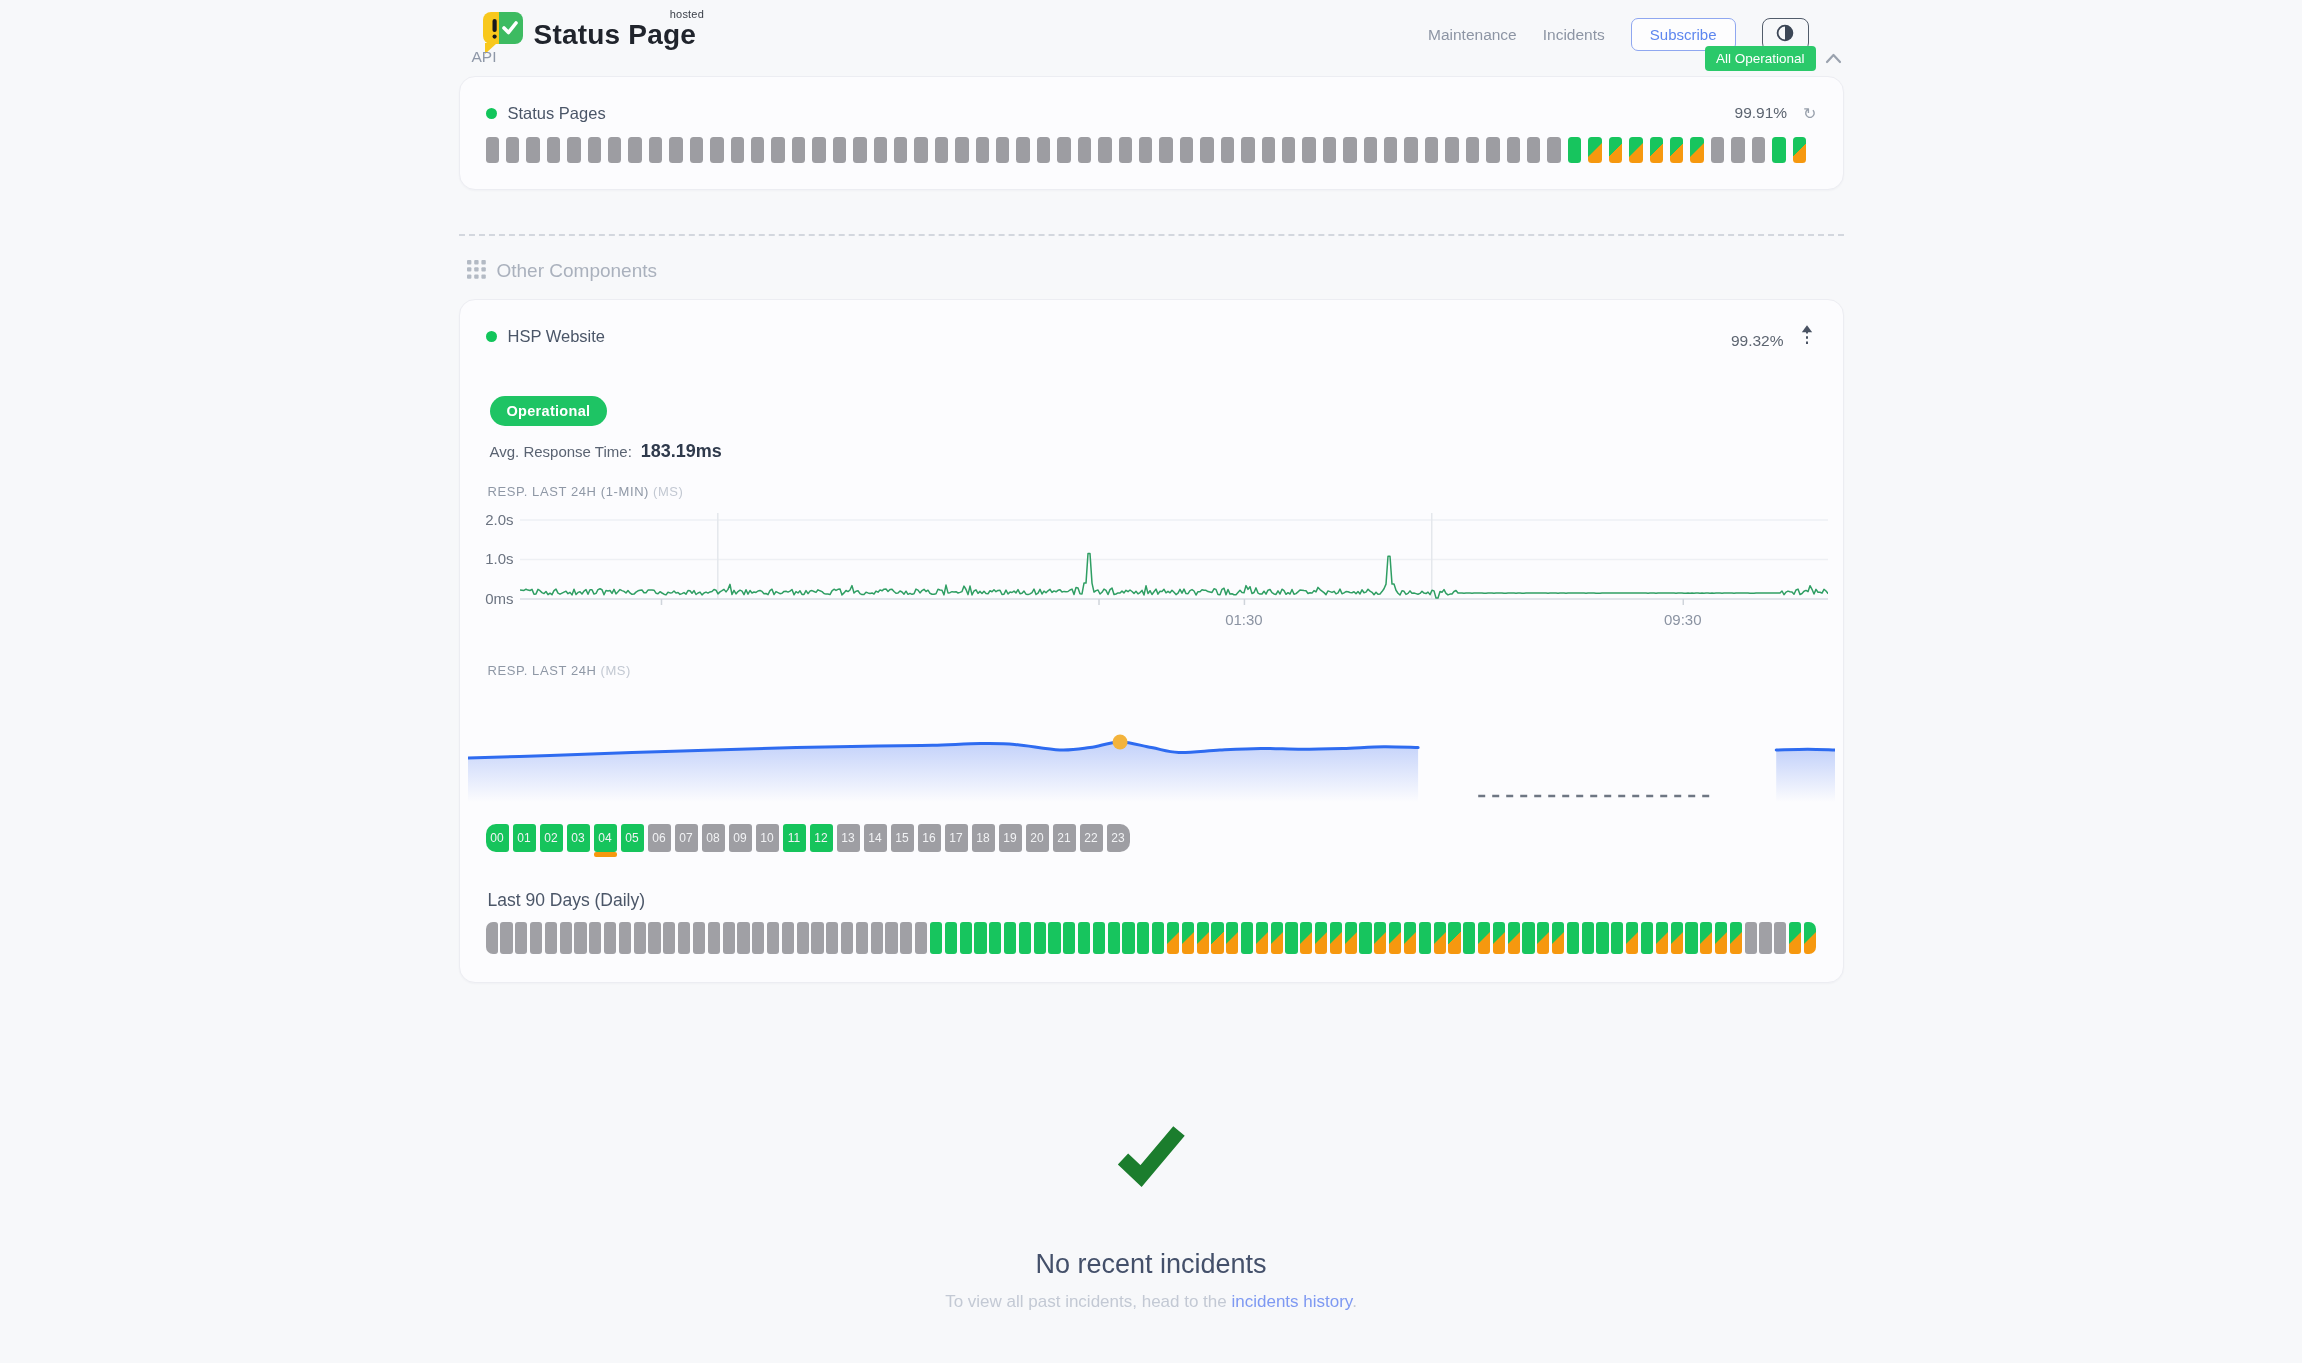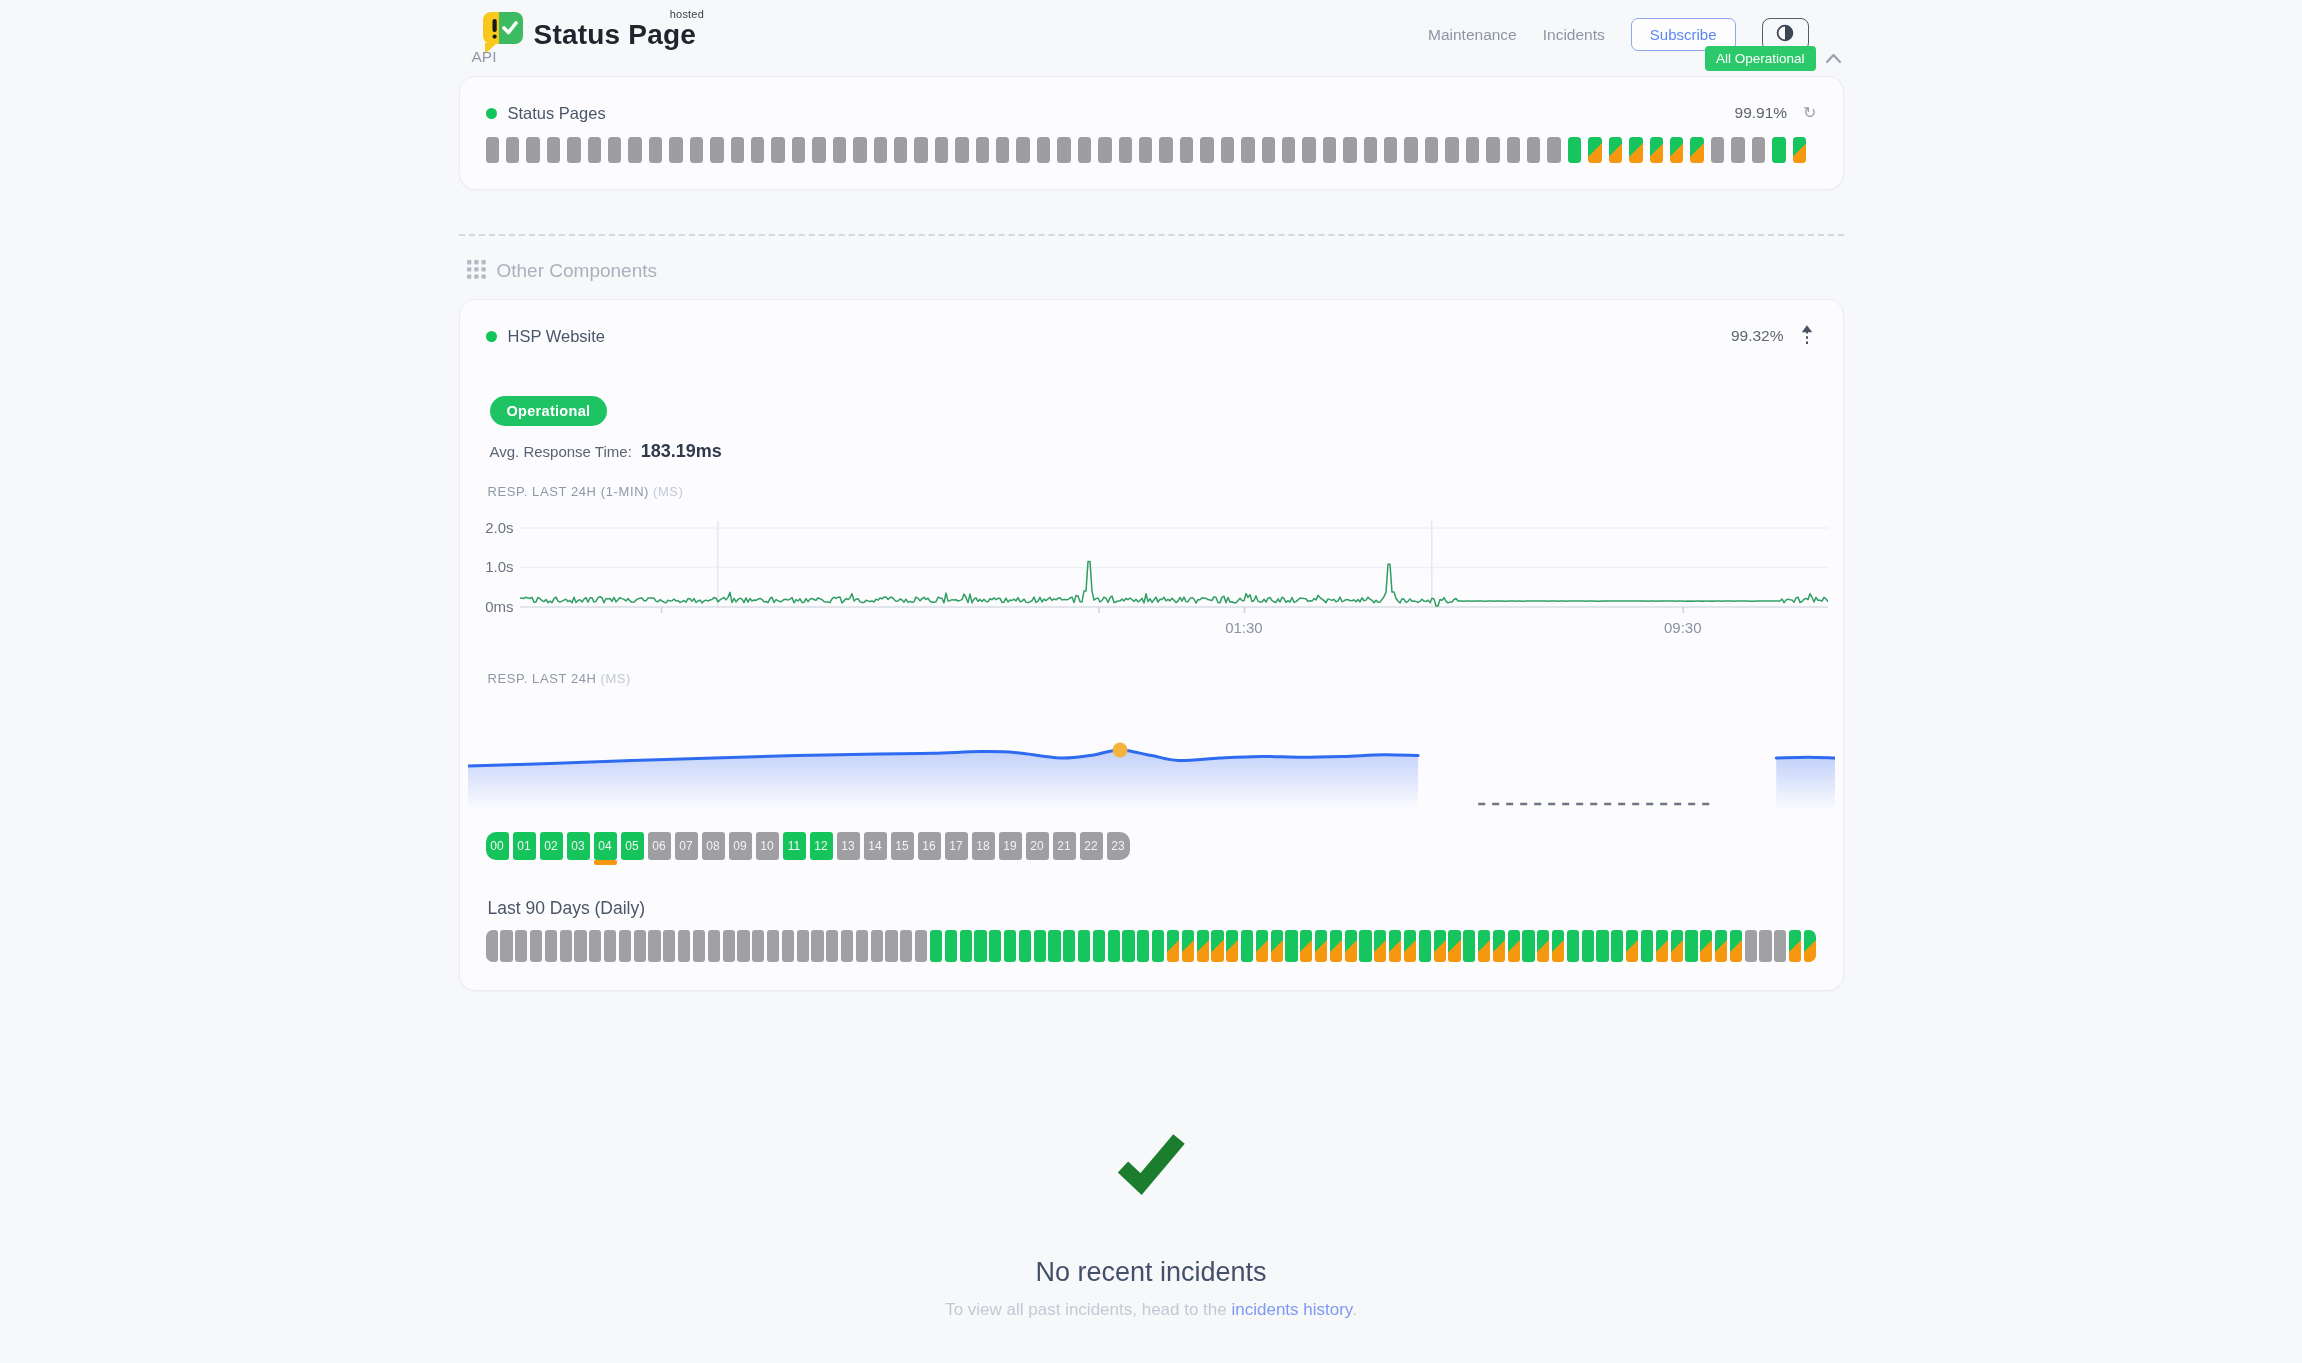--- a/index.html
+++ b/index.html
@@ -27,21 +27,21 @@
   .badge-row { position:absolute; right:2px; top:46px; display:flex; align-items:center; gap:9px; }
   .all-op-badge { background:#2bc96a; color:#fff; font-size:13.5px; padding:5px 11px; border-radius:4px; }
 
   
   .card { background:#fcfcfe; border:1px solid #ecedf2; border-radius:16px;
     box-shadow:0 1px 2px rgba(20,30,50,.03); }
   .card1 { padding:24px 26px 26px 26px; }
   .comp-row { display:flex; align-items:center; margin-bottom:12px; height:24px; }
   .dot { width:11px; height:11px; border-radius:50%; background:#12c55b; margin-right:11px; flex:none; }
   .comp-name { font-size:16.5px; color:#4b5668; font-weight:500; }
-  .comp-right { margin-left:auto; display:flex; align-items:center; gap:16px; }
+  .comp-right { margin-left:auto; display:flex; align-items:flex-end; gap:16px; }
   .pct { font-size:15.5px; color:#5c6470; }
   .refresh-ic { font-size:16px; color:#98a0ac; cursor:pointer; line-height:1; }
 
   .ubar-row { display:flex; gap:7px; width:1320px; height:26px; }
   .ubar { flex:1; border-radius:3.5px; background:#9d9da2; cursor:pointer; }
   .ubar.green { background:#17c55e; }
   .ubar.go { background:linear-gradient(135deg,#17c55e 49%,#f6980f 51%); }
 
   .divider { margin-top:44px; border-top:2px dashed #d3d7de; }
 
@@ -49,21 +49,21 @@
   .other-title { font-size:19px; color:#aab1bd; }
 
   .card2 { margin-top:16px; padding:24px 15px 28px 26px; }
   .op-badge { display:inline-block; background:#1ec464; color:#fff; font-size:14.5px; font-weight:600;
     padding:7px 17px; border-radius:16px; margin-top:48px; margin-left:4px; letter-spacing:.3px; }
   .avg-row { margin-top:14px; font-size:15px; color:#5a6372; padding-left:4px; height:22px; display:flex; align-items:center;}
   .avg-val { font-size:18px; color:#2f3a4c; font-weight:700; margin-left:9px; }
   .chart-label { margin-top:22px; font-size:13px; color:#8f98a6; letter-spacing:.6px; padding-left:2px; }
   .chart-label .unit { color:#c2c8d2; margin-left:4px; letter-spacing:.5px; }
 
-  .chart1-wrap { margin-top:20px; display:flex; }
+  .chart1-wrap { margin-top:12px; display:flex; }
   .c1labels { width:34px; position:relative; height:96px; flex:none; }
   .c1labels span { position:absolute; right:6px; font-size:15px; color:#6b7380; line-height:16px; }
   .c1y0 { top:1px; } .c1y1 { top:40px; } .c1y2 { top:80px; }
   .chart1-xlabels { position:relative; height:24px; margin-left:34px; width:1310px; }
   .chart1-xlabels span { position:absolute; top:4px; transform:translateX(-50%); font-size:15px; color:#8b93a2; }
 
   .chart2-label { margin-top:32px; }
   #chart2-svg { display:block; margin-top:28px; margin-left:-18px; }
 
   .sub-head { margin-top:16px; font-size:17.5px; font-weight:500; color:#4b5668; padding-left:2px; height:22px;}

